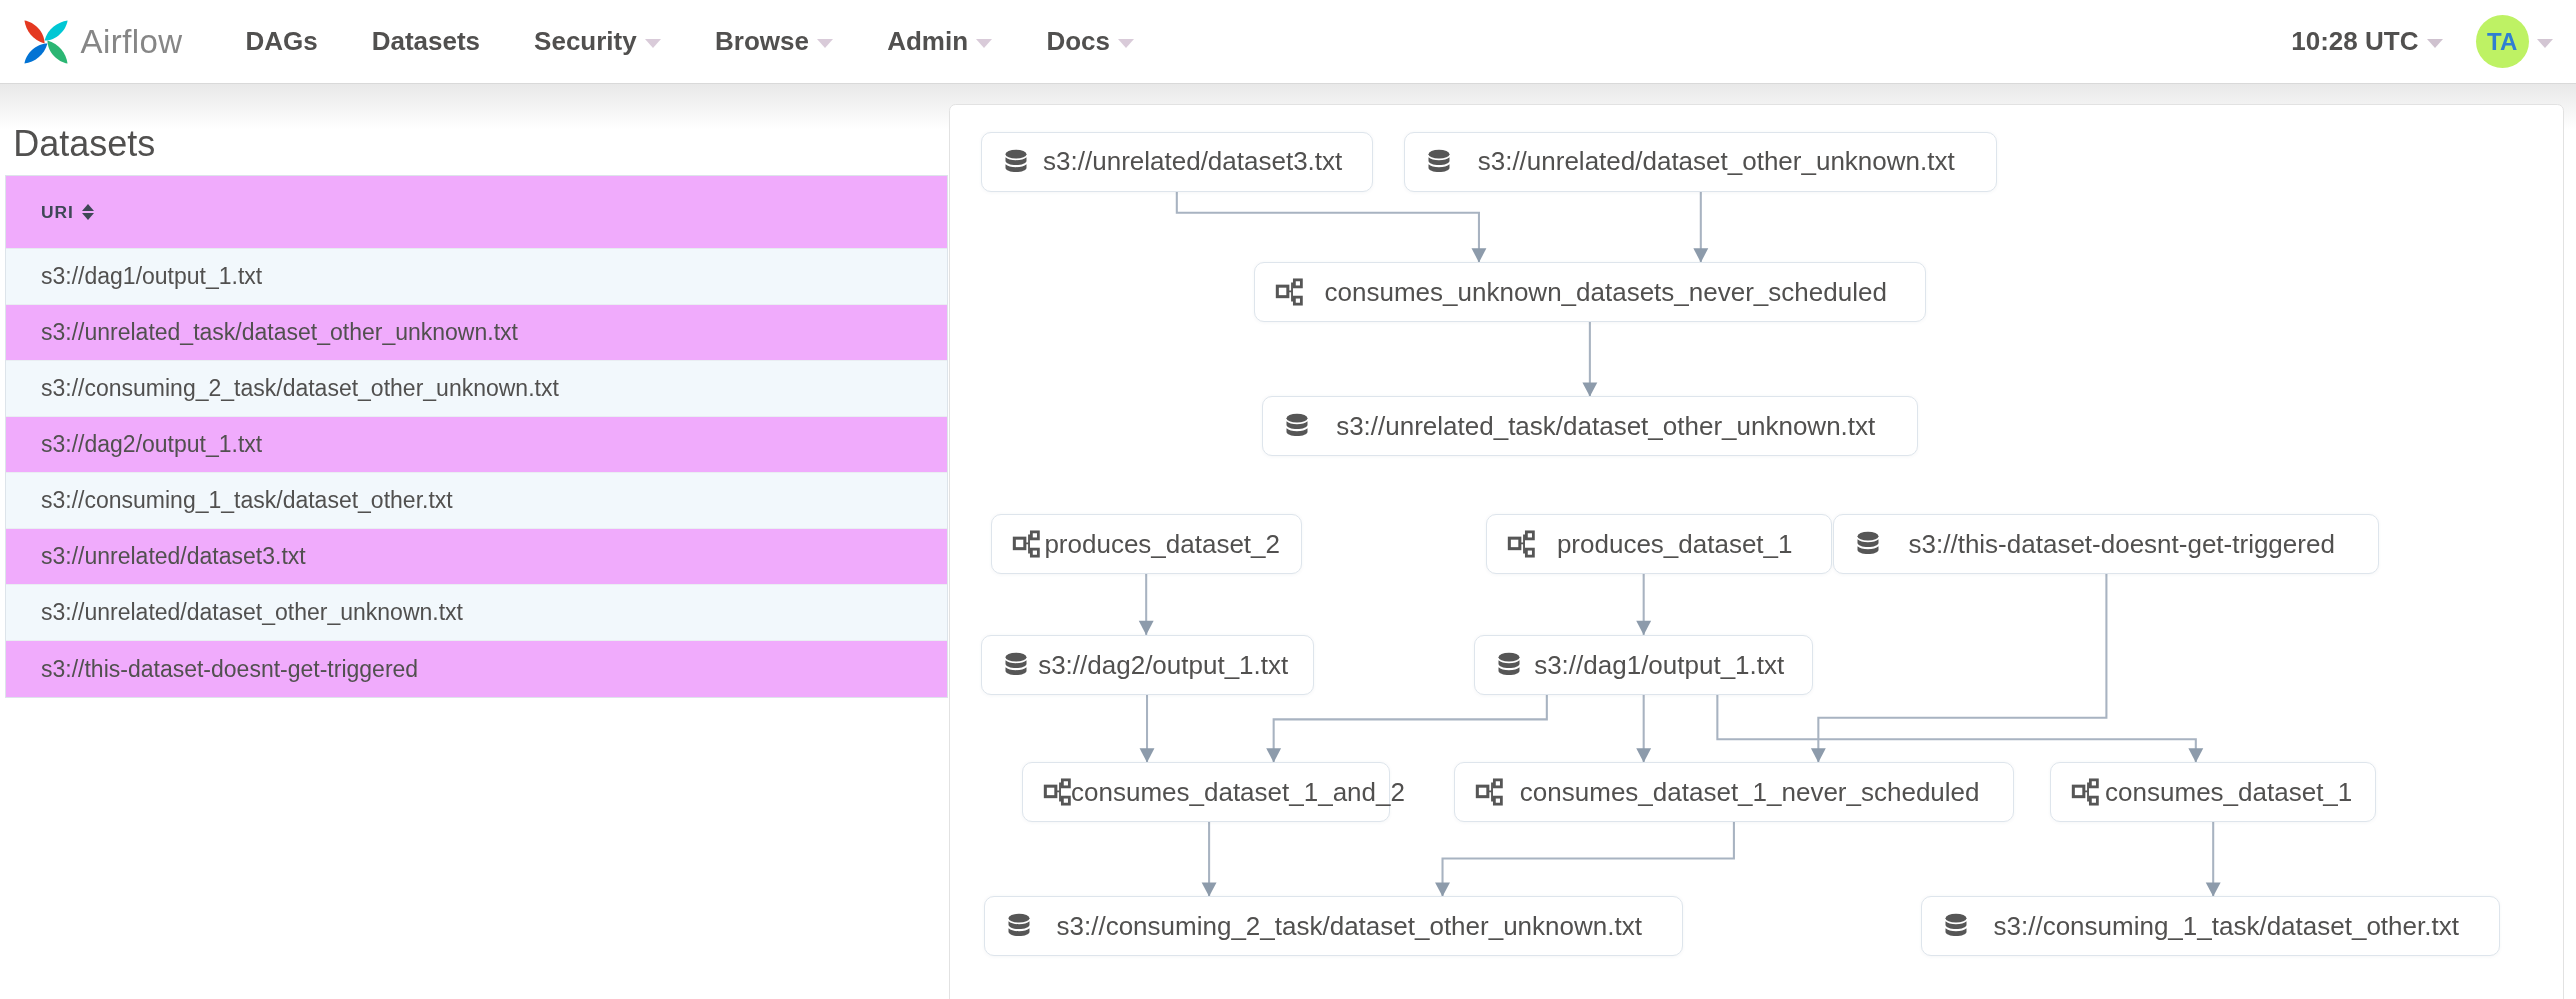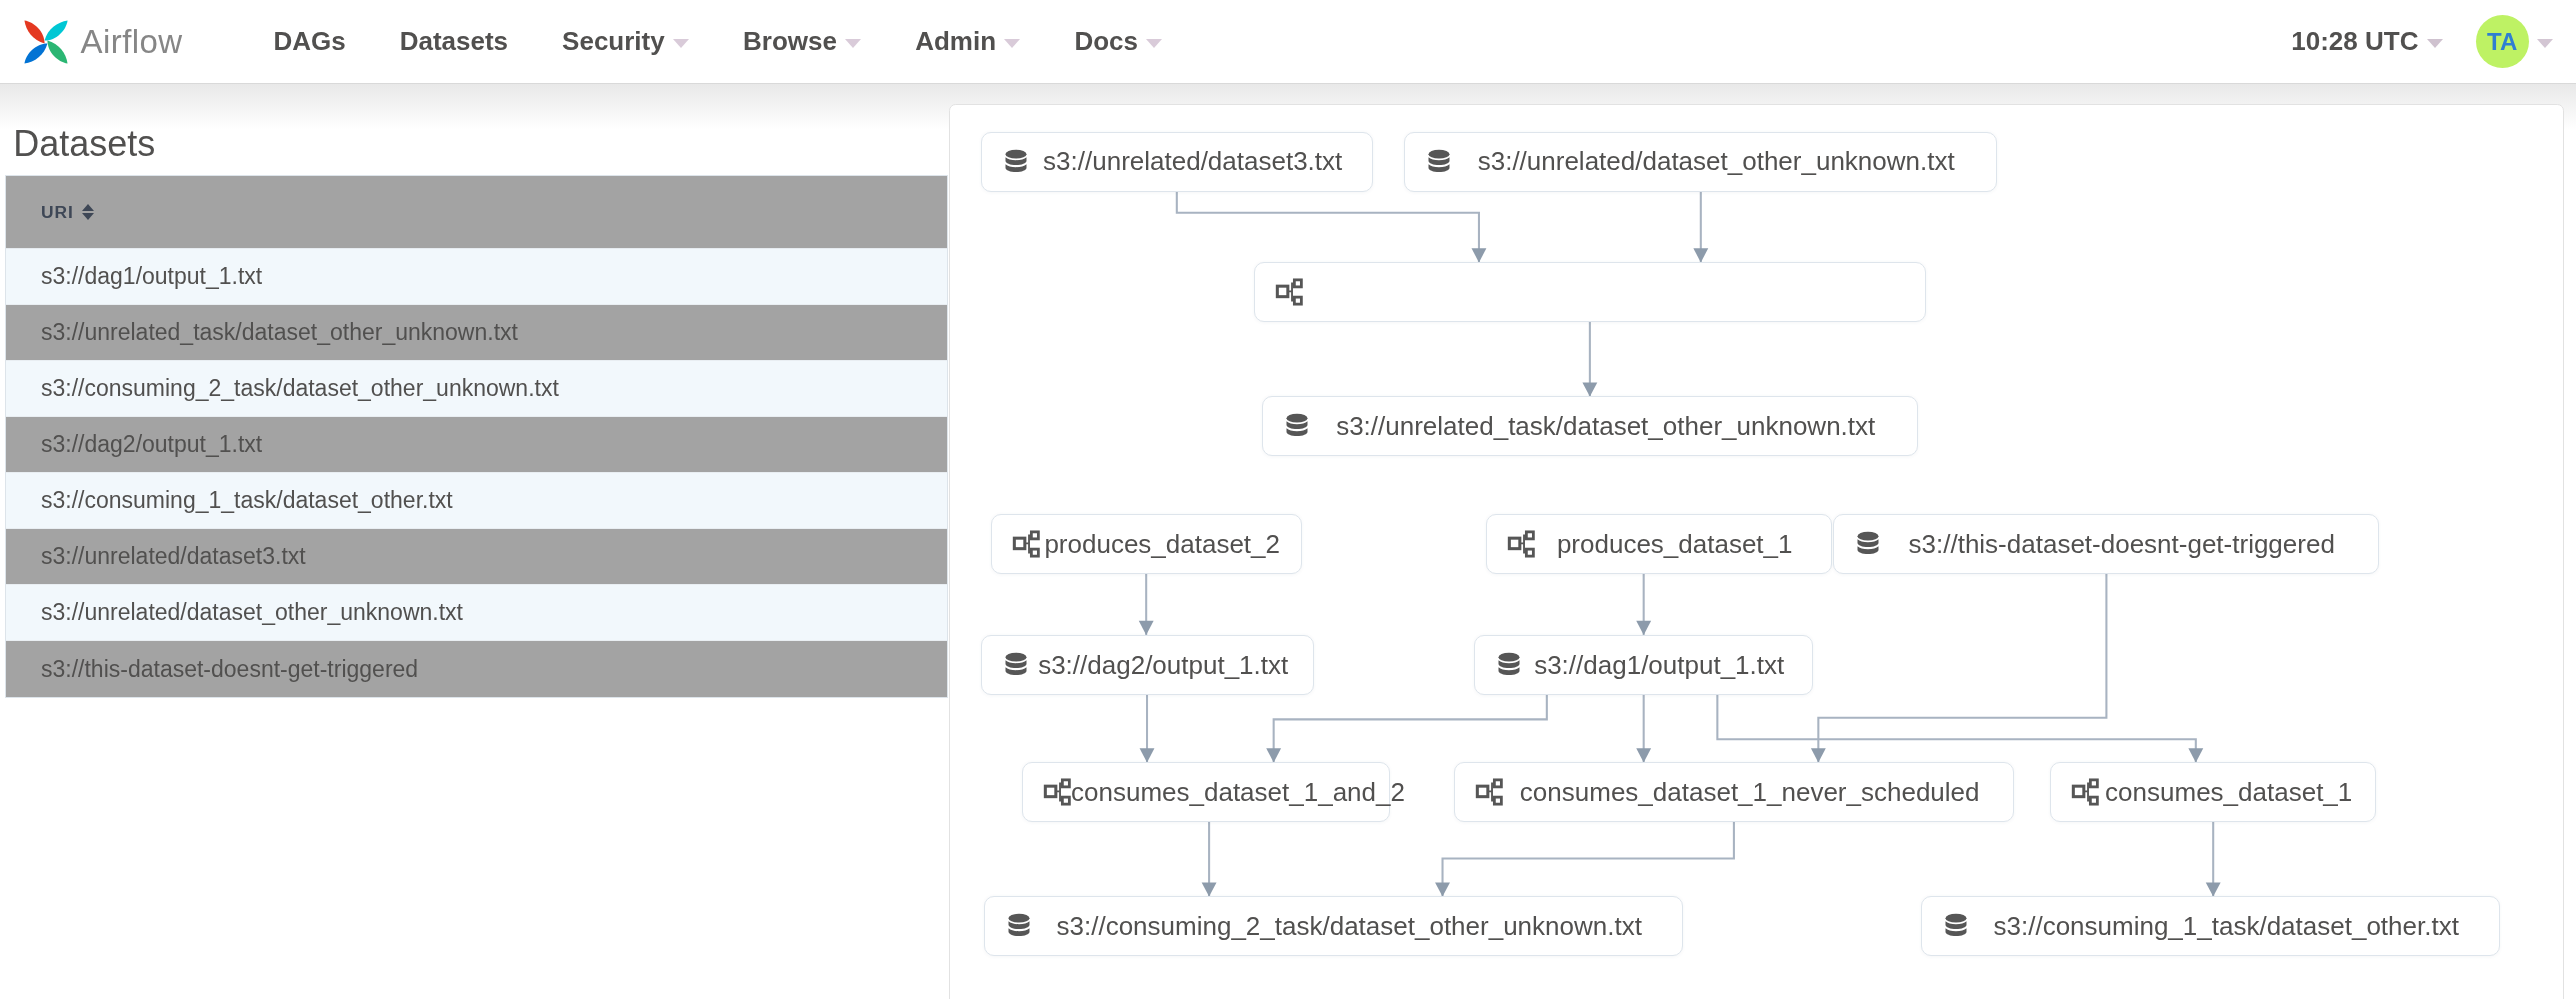--- a/index.html
+++ b/index.html
@@ -3,21 +3,21 @@
 <meta charset="utf-8">
 <style>
   * { box-sizing: border-box; margin: 0; padding: 0; }
   html, body { width: 2576px; height: 1000px; overflow: hidden; background: #fff;
     font-family: "Liberation Sans", sans-serif; }
 
   
   .navbar { position: absolute; left: 0; top: 0; width: 2576px; height: 84px;
     background: #fff; border-bottom: 0.8px solid #d9d9d9; display: flex; align-items: center;
     padding: 0 23px; z-index: 5; }
-  .brand { display: flex; align-items: center; gap: 11.6px; margin-right: 64px; }
+  .brand { display: flex; align-items: center; gap: 11.6px; margin-right: 36px; }
   .brand-text { font-size: 33px; color: #868686; letter-spacing: 0.4px; }
   .nav-items { display: flex; align-items: center; }
   .nav-item { display: flex; align-items: center; padding: 0 27px; height: 104px;
     font-size: 26px; font-weight: bold; color: #51504f; cursor: pointer; }
   .caret { width: 0; height: 0; border-left: 8.3px solid transparent; border-right: 8.3px solid transparent;
     border-top: 9px solid #d9cbd9; margin-left: 8.3px; margin-top: 3.3px; }
   .nav-spacer { flex: 1; }
   .clock { display: flex; align-items: center; font-size: 26px; font-weight: bold; color: #51504f;
     cursor: pointer; margin-right: 33px; }
   .clock .caret { border-top-color: #cfc2cf; }
@@ -26,21 +26,21 @@
     font-size: 24px; font-weight: bold; display: flex; align-items: center; justify-content: center; }
   .user-menu .caret { border-top-color: #d3c6d3; }
 
   
   .top-gradient { position: absolute; left: 0; top: 84px; width: 2576px; height: 46px;
     background: linear-gradient(#e8e8e8, #ffffff); z-index: 0; }
 
   
   .page-title { position: absolute; left: 13.2px; top: 123px; font-size: 36px; font-weight: 400;
     color: #51504f; z-index: 2; }
-  .datasets-table { position: absolute; left: 5px; top: 175px; width: 943px; background: #a3a3a3;
+  .datasets-table { position: absolute; left: 5px; top: 175px; width: 943px; background: #f0abfc;
     border: 0.8px solid #dde4ea; z-index: 2; }
   .thead { height: 73px; display: flex; align-items: center; padding-left: 35px;
     border-bottom: 0.8px solid #e6ebf0; cursor: pointer; }
   .th-label { font-size: 17.4px; font-weight: bold; color: #3e4756; letter-spacing: 1px; }
   .sort-icon { display: inline-flex; flex-direction: column; margin-left: 8.3px; gap: 2.5px; }
   .sort-icon .up { width: 0; height: 0; border-left: 6.6px solid transparent; border-right: 6.6px solid transparent;
     border-bottom: 7.4px solid #3e4756; }
   .sort-icon .down { width: 0; height: 0; border-left: 6.6px solid transparent; border-right: 6.6px solid transparent;
     border-top: 7.4px solid #3e4756; }
   .trow { height: 56px; display: flex; align-items: center; padding-left: 35px;
@@ -198,20 +198,21 @@
       </div>
       <div class="gnode" style="left: 304px; top: 157px; width: 672px;">
         <span class="nicon">
           <svg width="28" height="28" viewBox="0 0 24 24" fill="none" stroke="#565656">
             <rect x="2" y="7" width="9" height="9" stroke-width="2.6"></rect>
             <rect x="16.6" y="1.6" width="6" height="6" stroke-width="2.4"></rect>
             <rect x="16.6" y="16.4" width="6" height="6" stroke-width="2.4"></rect>
             <path d="M11 11.5h3.6V4.6h2 M14.6 11.5v7.9h2" stroke-width="1.6"></path>
           </svg>
         </span>
+        <span class="nlabel">consumes_unknown_datasets_never_scheduled</span>
       </div>
       <div class="gnode" style="left: 312px; top: 291px; width: 656px;">
         <span class="nicon">
           <svg width="28" height="28" viewBox="0 0 32 32" fill="#565656">
             <ellipse cx="16" cy="7" rx="12" ry="5"></ellipse>
             <path d="M4 10.5c2.3 2.2 6.7 3.4 12 3.4s9.7-1.2 12-3.4v4c0 2.8-5.4 5-12 5s-12-2.2-12-5z"></path>
             <path d="M4 18.5c2.3 2.2 6.7 3.4 12 3.4s9.7-1.2 12-3.4v4c0 2.8-5.4 5-12 5s-12-2.2-12-5z"></path>
           </svg>
         </span>
         <span class="nlabel">s3://unrelated_task/dataset_other_unknown.txt</span>

